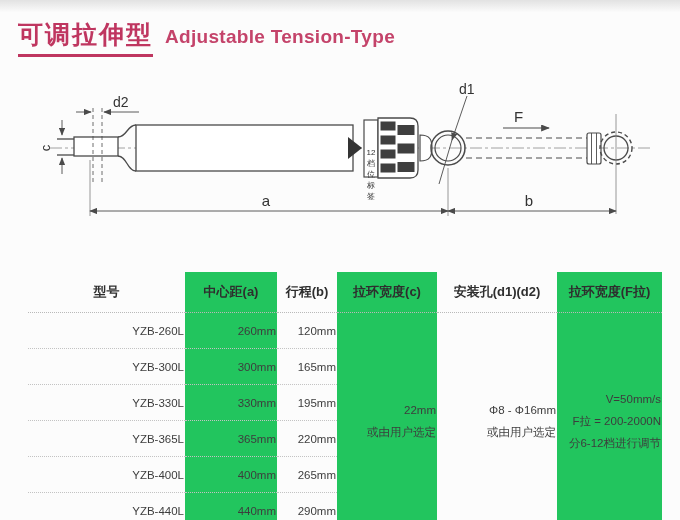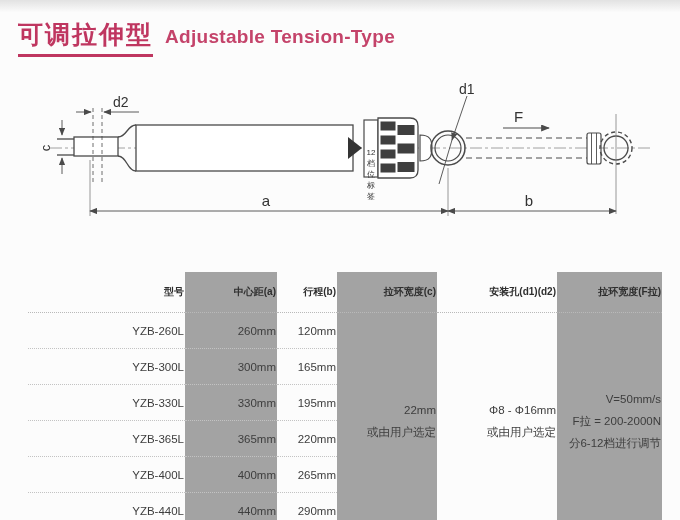--- a/index.html
+++ b/index.html
@@ -34,30 +34,30 @@
   .knob-label{
     position:absolute;left:363px;top:119px;width:16px;
     text-align:center;font-size:8px;line-height:11px;color:#2f2f2f;margin-top:28px;
   }
   
   .spec-table{
     position:absolute;left:28px;top:272px;width:634px;
     border-collapse:collapse;table-layout:fixed;
   }
   .spec-table th{
-    height:38px;font-size:10px;font-weight:bold;color:#2e2e2e;
-    text-align:right;vertical-align:middle;
+    height:38px;font-size:13px;font-weight:bold;color:#2e2e2e;
+    text-align:center;vertical-align:middle;
     border-bottom:1px dotted #b9b9b9;
   }
   .spec-table td{
     height:33px;font-size:11.5px;color:#3d3d3d;
     text-align:right;vertical-align:middle;
   }
   .spec-table tr.r td{border-top:1px dotted #c3c3c3;}
-  .band{background:#a3a3a3;}
+  .band{background:#22c55e;}
   .merged{line-height:22px;}
   
   .watermark{
     position:absolute;left:232px;top:349px;
     font-size:31px;letter-spacing:1px;
     color:rgba(255,255,255,0.78);
     pointer-events:none;white-space:nowrap;
   }
 </style>
 </head>

